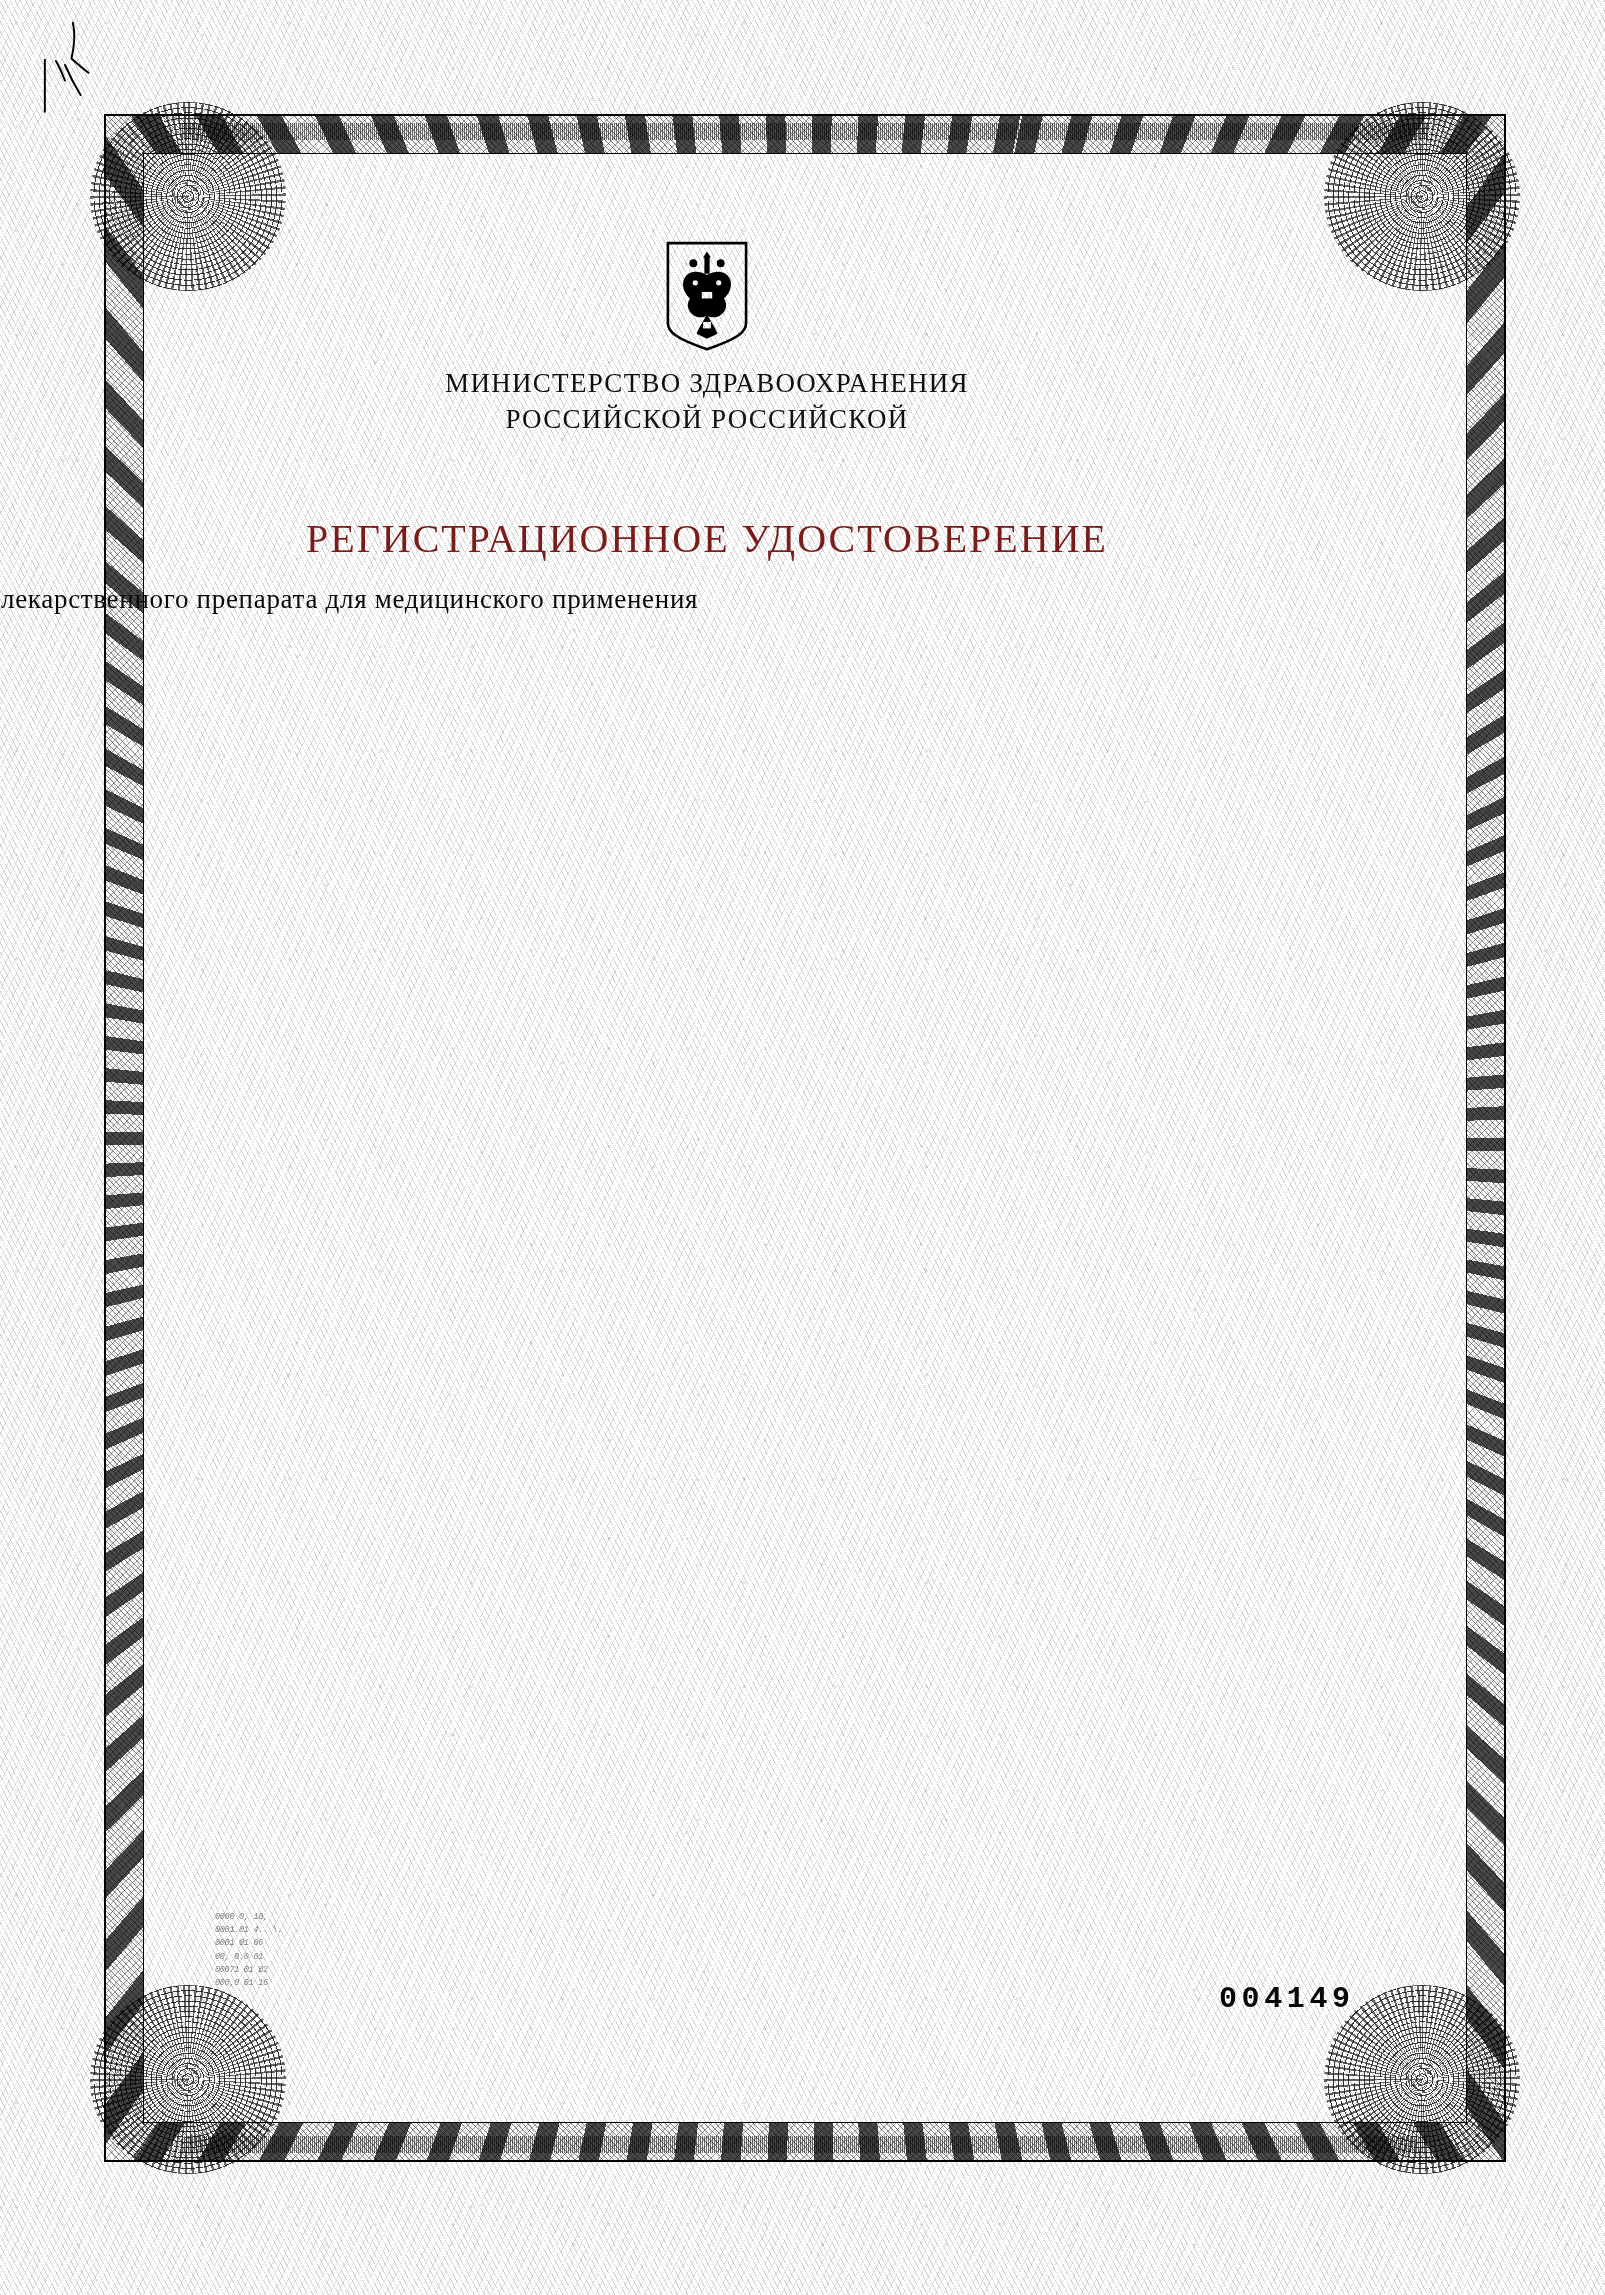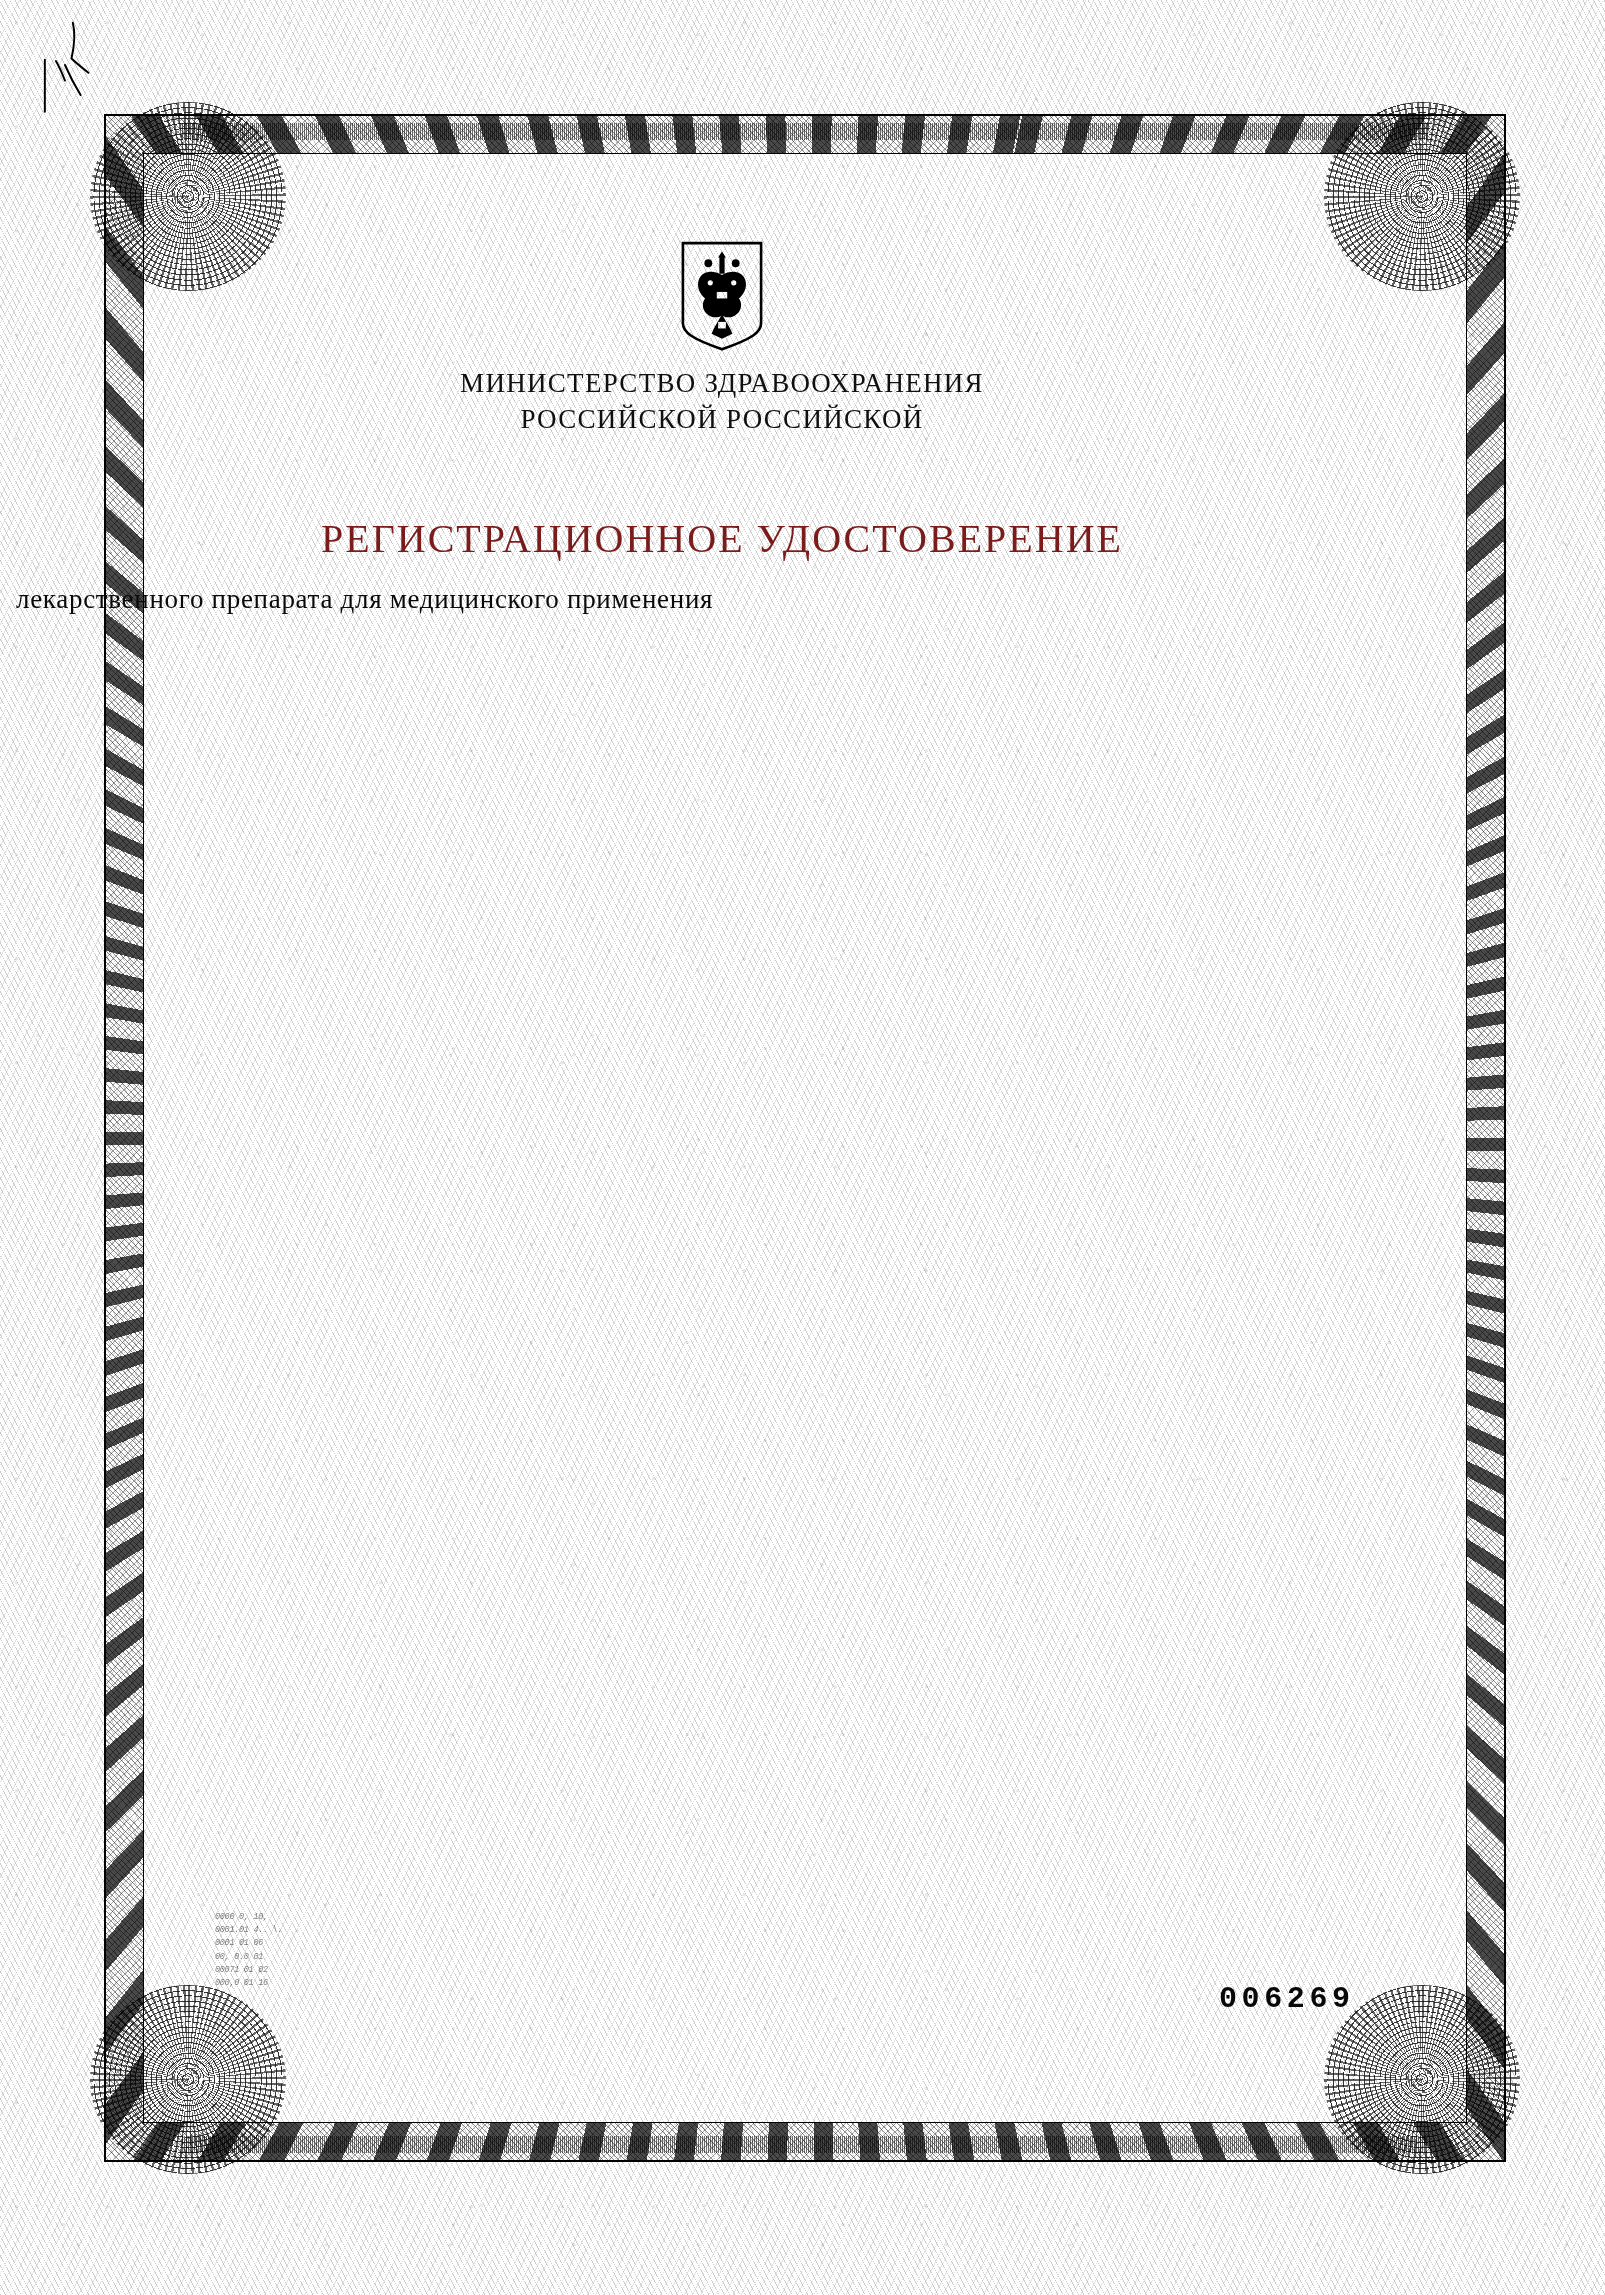--- a/index.html
+++ b/index.html
@@ -123,21 +123,21 @@
     background-image: repeating-linear-gradient(90deg,
       rgba(0,0,0,0.80) 0 0.7px, rgba(0,0,0,0) 0.7px 2px);
     opacity: 0.7;
   }
   .microtext-strip.top    { top: 9px; }
   .microtext-strip.bottom { bottom: 9px; }
 
   
   .content {
     position: absolute;
-    left: 16px; top: 0;
+    left: 1px; top: 0;
     width: 1412px;
     z-index: 4;
   }
 
   .emblem {
     width: 86px;
     height: 111px;
     margin: 0 auto;
     display: block;
   }
@@ -387,16 +387,16 @@
     </tbody>
   </table>
 
   <div class="stamp-block">0000 0, 10,
 0001.01 4.. \.
 0001 01 06
 00, 0.0 01
 00071 01 02
 000,0 01 16</div>
 
-  <div class="serial">006269</div>
+  <div class="serial">004149</div>
 
 </div>
 
 
 </body></html>

